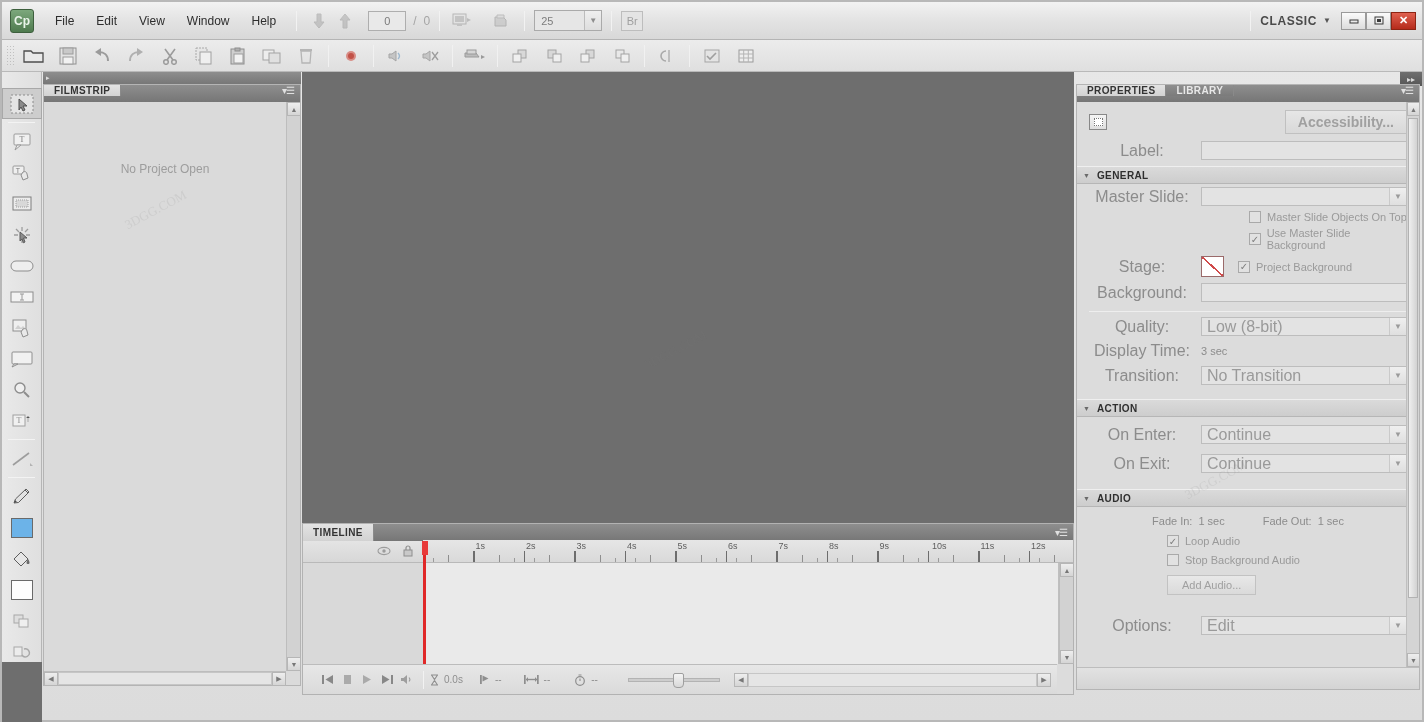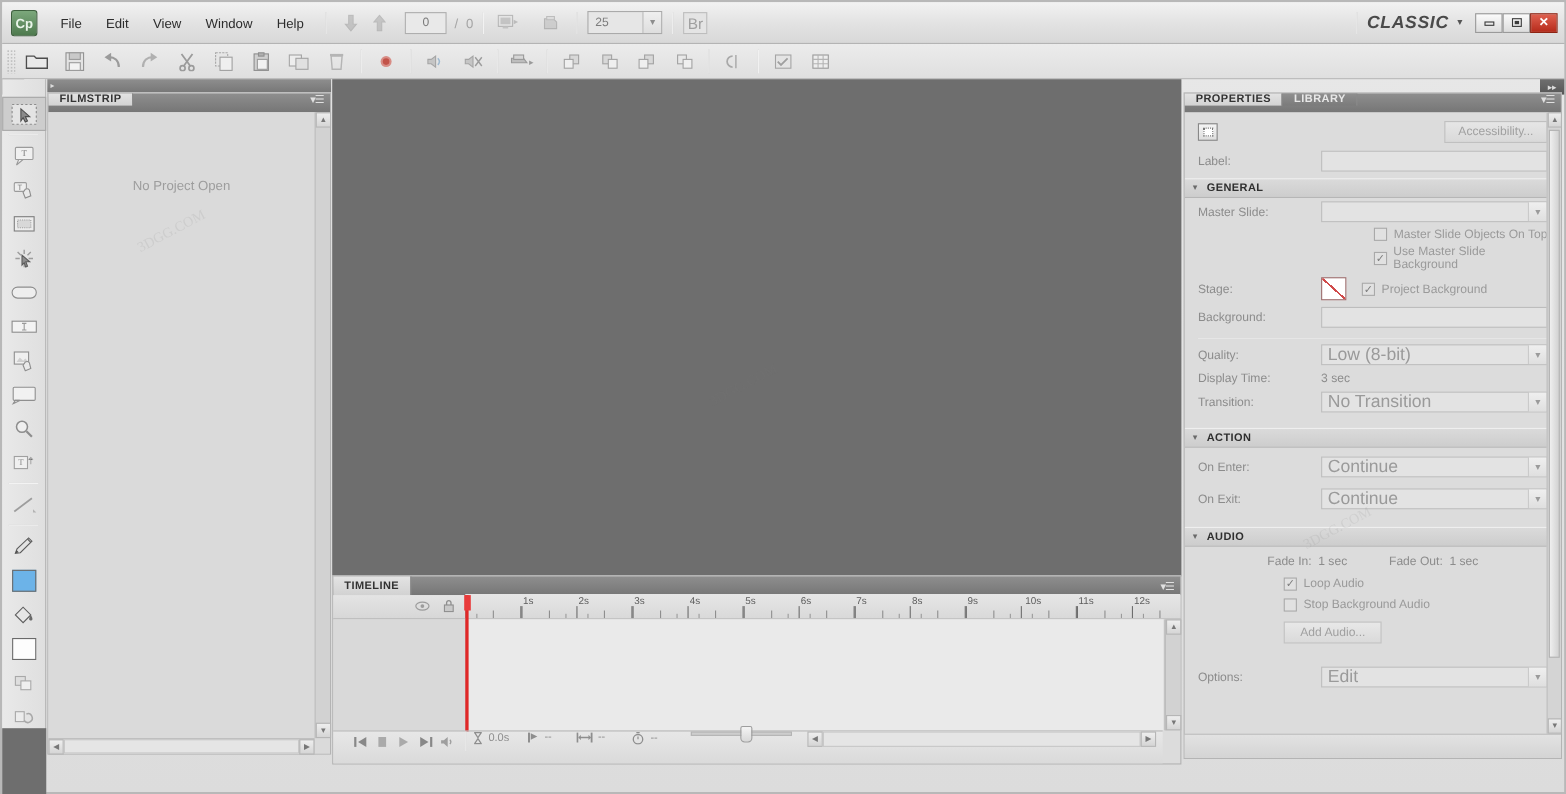--- a/index.html
+++ b/index.html
@@ -27,23 +27,23 @@
       justify-content:center; }
   .slash{ color:#a5a5a5; margin:0 7px; font-size:12px;}
   .totalnum{ color:#a5a5a5; font-size:12px;}
   .combo{ width:68px;height:21px;background:#e6e6e6;border:1px solid #aaa;
       display:flex;align-items:center; font-size:11px; color:#7d7d7d; }
   .combo .cv{ flex:1; padding-left:6px; }
   .combo .carr{ width:17px; height:100%; border-left:1px solid #bcbcbc;
       display:flex;align-items:center;justify-content:center; color:#8d8d8d; font-size:8px;
       background:linear-gradient(#efefef,#dedede); }
   .brbtn{ width:22px;height:20px;border:1px solid #bdbdbd;background:#e4e4e4;
-      font-size:14px;color:#a0a0a0;display:flex;align-items:center;justify-content:center;}
+      font-size:11px;color:#a0a0a0;display:flex;align-items:center;justify-content:center;}
   .spacer{ flex:1; }
-  .wsname{ font-size:16px;font-weight:bold;color:#4a4a4a;letter-spacing:.6px;font-style:italic; }
+  .wsname{ font-size:12px;font-weight:bold;color:#4a4a4a;letter-spacing:.6px; }
   .wsarr{ margin:0 10px 0 6px; font-size:8px; color:#555; }
   .winbtns{ display:flex; margin-right:6px; }
   .wbtn{ width:25px;height:18px;border:1px solid #9a9a9a;
       background:linear-gradient(#fbfbfb,#dcdcdc);
       display:flex;align-items:center;justify-content:center; font-size:9px; color:#333;}
   .wbtn.close{ background:linear-gradient(#e0604f,#b52b1b); border-color:#8d2413; color:#fff;
       font-weight:bold; font-size:11px;}
 
   
   #toolbar{ position:absolute; left:0; top:38px; width:1420px; height:32px;
@@ -114,43 +114,43 @@
   .tlabel{ position:absolute; top:1px; font-size:9px; color:#5d5d5d; }
   .tl-body{ position:absolute; top:39px; left:0; right:0; bottom:30px;
      background:#d9d9d9; }
   .tl-tracks{ position:absolute; left:120px; right:14px; top:0; bottom:0;
      background:#eaeaea; border-left:1px solid #bfbfbf; border-right:1px solid #bfbfbf;}
   .playhead{ position:absolute; top:17px; left:120px; width:3px; height:135px;
      background:#e02828; }
   .ph-head{ position:absolute; top:17px; left:119px; width:6px;height:14px;background:#e83a3a;}
   .tl-foot{ position:absolute; bottom:0; left:0; right:16px; height:30px;
      background:linear-gradient(#e7e7e7,#dadada); border-top:1px solid #bcbcbc;
-     display:flex; align-items:flex-start; }
+     display:flex; align-items:center; }
   .tf-btn{ width:20px;height:18px;display:flex;align-items:center;justify-content:center;
      color:#6f6f6f; font-size:10px; }
   .tf-sep{ width:1px;height:18px;background:#c2c2c2;border-right:1px solid #f2f2f2;margin:0 6px;}
   .tf-stat{ display:flex;align-items:center;gap:5px; color:#8e8e8e; font-size:10px; }
   .zoom-slider{ width:92px; height:4px; background:#cdcdcd; border:1px solid #b3b3b3;
      position:relative; }
   .zoom-knob{ position:absolute; left:44px; top:-6px; width:11px;height:15px;
      background:linear-gradient(#f4f4f4,#d8d8d8); border:1px solid #9e9e9e;
      border-radius:2px 2px 4px 4px;}
 
   
   #props{ position:absolute; left:1074px; top:82px; width:344px; height:606px;
      background:#dcdcdc; border:1px solid #b4b4b4; }
   .pp-body{ position:absolute; top:17px; left:0; right:0; bottom:22px; overflow:hidden; }
   .pp-top{ padding:8px 12px 4px 12px; display:flex; align-items:center; }
   .slide-ico{ width:18px;height:16px;background:linear-gradient(#f4f4f4,#dedede);
       border:1px solid #888; display:flex;align-items:center;justify-content:center;}
   .slide-ico i{ width:9px;height:8px;background:#fff;border:1px dotted #777;display:block;}
-  .btn-acc{ margin-left:auto; padding:3px 12px; font-size:11px; color:#a0a0a0;
-      background:linear-gradient(#e6e6e6,#d9d9d9); border:1px solid #c0c0c0; }
+  .btn-acc{ margin-left:auto; padding:3px 12px; font-size:14px; color:#a0a0a0;
+      background:linear-gradient(#e6e6e6,#d9d9d9); border:1px solid #c0c0c0;font-weight:bold; }
   .row{ display:flex; align-items:center; padding:3px 12px; }
-  .lbl{ text-align:left; font-size:11px; color:#8c8c8c; padding-right:6px; }
+  .lbl{ text-align:center; font-size:16px; color:#8c8c8c; padding-right:6px; }
   .fld{ flex:1; height:19px; background:#e3e3e3; border:1px solid #bdbdbd; }
   .sel-fld{ flex:1; height:19px; background:#e3e3e3; border:1px solid #bdbdbd;
       display:flex; align-items:center; }
   .sel-fld .v{ flex:1; padding-left:5px; font-size:16px; color:#9a9a9a; }
   .sel-fld .a{ width:17px; height:100%; border-left:1px solid #cacaca;
       background:linear-gradient(#efefef,#dfdfdf);
       display:flex;align-items:center;justify-content:center;font-size:8px;color:#9b9b9b;}
   .sect{ height:18px; background:linear-gradient(#dadada,#cdcdcd);
       border-top:1px solid #efefef; border-bottom:1px solid #b6b6b6;
       display:flex; align-items:center; padding-left:6px; margin-top:3px; }

